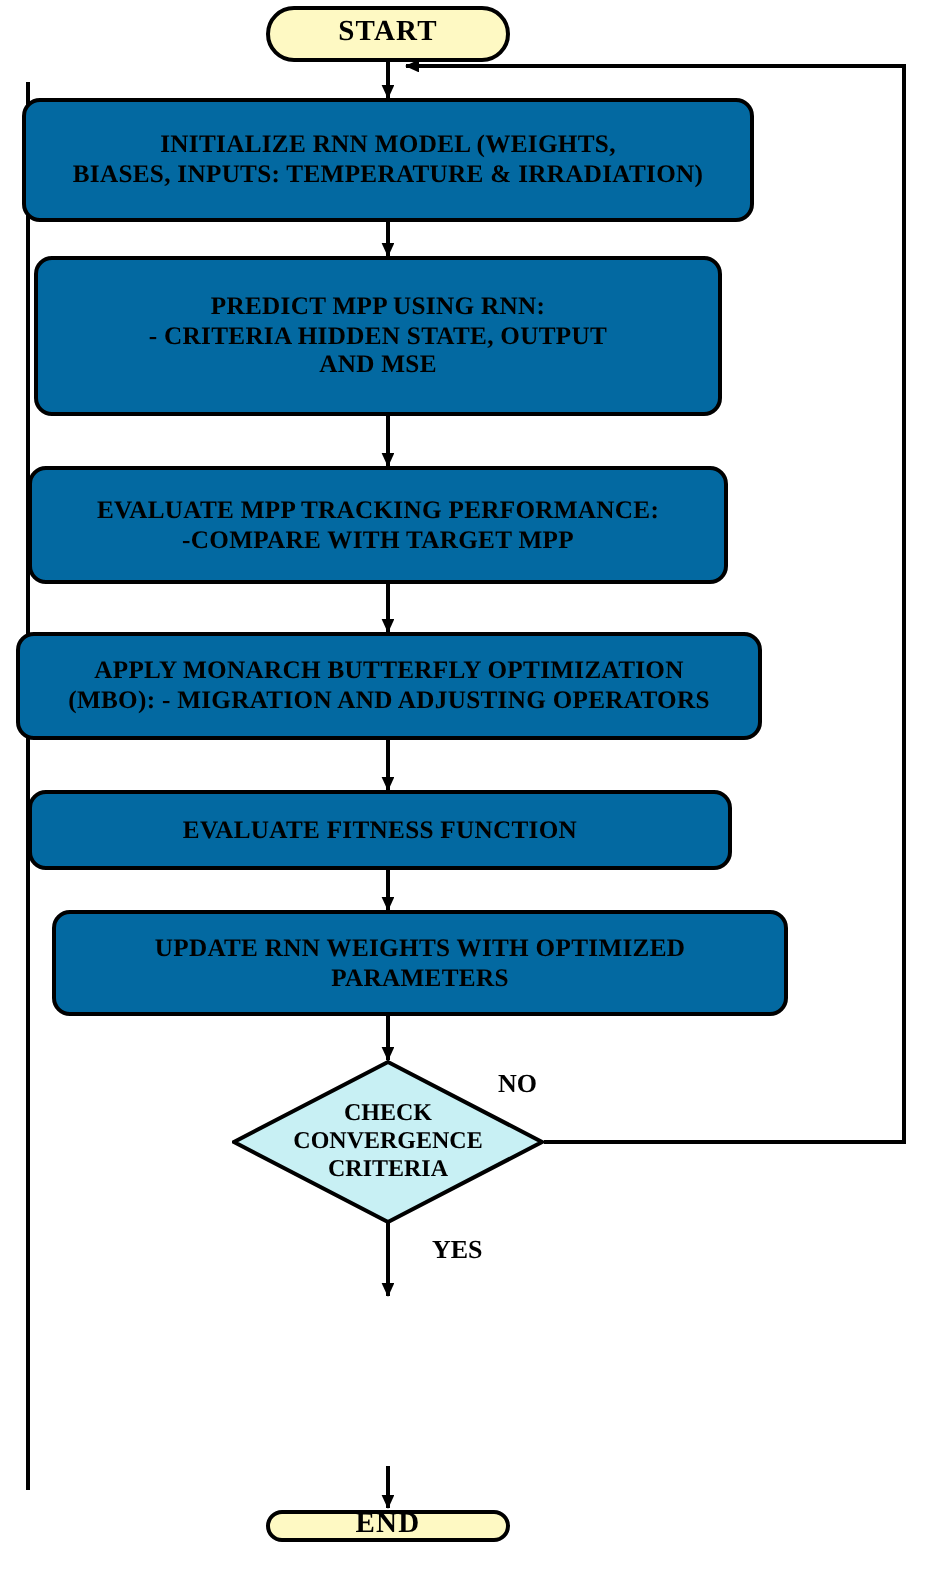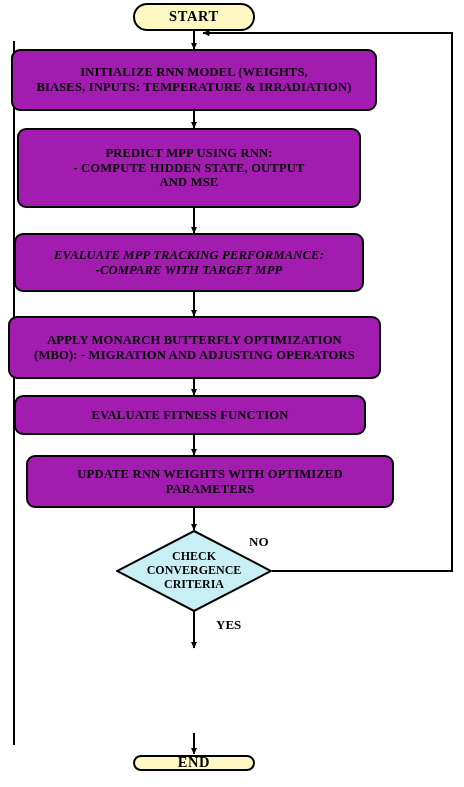--- a/index.html
+++ b/index.html
@@ -31,21 +31,21 @@
     line-height: 1.18;
   }
   .terminator {
     border-radius: 22px;
     background: #fef9c3;
     font-size: 14.5px;
     letter-spacing: 0.6px;
   }
   .process {
     border-radius: 9px;
-    background: #a21caf;
+    background: #0369a1;
     font-size: 12.6px;
     padding: 3px 6px;
     letter-spacing: 0.15px;
   }
   .decision-wrap {
     position: absolute;
   }
   .decision {
     position: absolute;
     left: 0;
@@ -127,30 +127,30 @@
     <span class="node-text">START</span>
   </div>
 
   <div class="node process" style="left:11px; top:49px; width:366px; height:62px;">
     <span class="node-text">INITIALIZE  RNN  MODEL (WEIGHTS,
 BIASES, INPUTS: TEMPERATURE  &amp;  IRRADIATION)</span>
   </div>
 
   <div class="node process" style="left:17px; top:128px; width:344px; height:80px;">
     <span class="node-text">PREDICT MPP USING RNN:
--   COMPUTE  HIDDEN  STATE,  OUTPUT
+-   CRITERIA  HIDDEN  STATE,  OUTPUT
 AND  MSE</span>
   </div>
 
-  <div class="node process" style="left:14px; top:233px; width:350px; height:59px;font-style:italic;">
+  <div class="node process" style="left:14px; top:233px; width:350px; height:59px;">
     <span class="node-text">EVALUATE  MPP TRACKING  PERFORMANCE:
 -COMPARE  WITH  TARGET  MPP</span>
   </div>
 
-  <div class="node process" style="left:8px; top:316px; width:373px; height:63px;">
+  <div class="node process" style="left:8px; top:316px; width:373px; height:54px;">
     <span class="node-text">APPLY  MONARCH  BUTTERFLY  OPTIMIZATION
 (MBO): -  MIGRATION  AND  ADJUSTING  OPERATORS</span>
   </div>
 
   <div class="node process" style="left:14px; top:395px; width:352px; height:40px;">
     <span class="node-text">EVALUATE  FITNESS  FUNCTION</span>
   </div>
 
   <div class="node process" style="left:14px; top:455px; width:368px; height:53px;margin-left:12px;">
     <span class="node-text">UPDATE  RNN  WEIGHTS  WITH  OPTIMIZED

